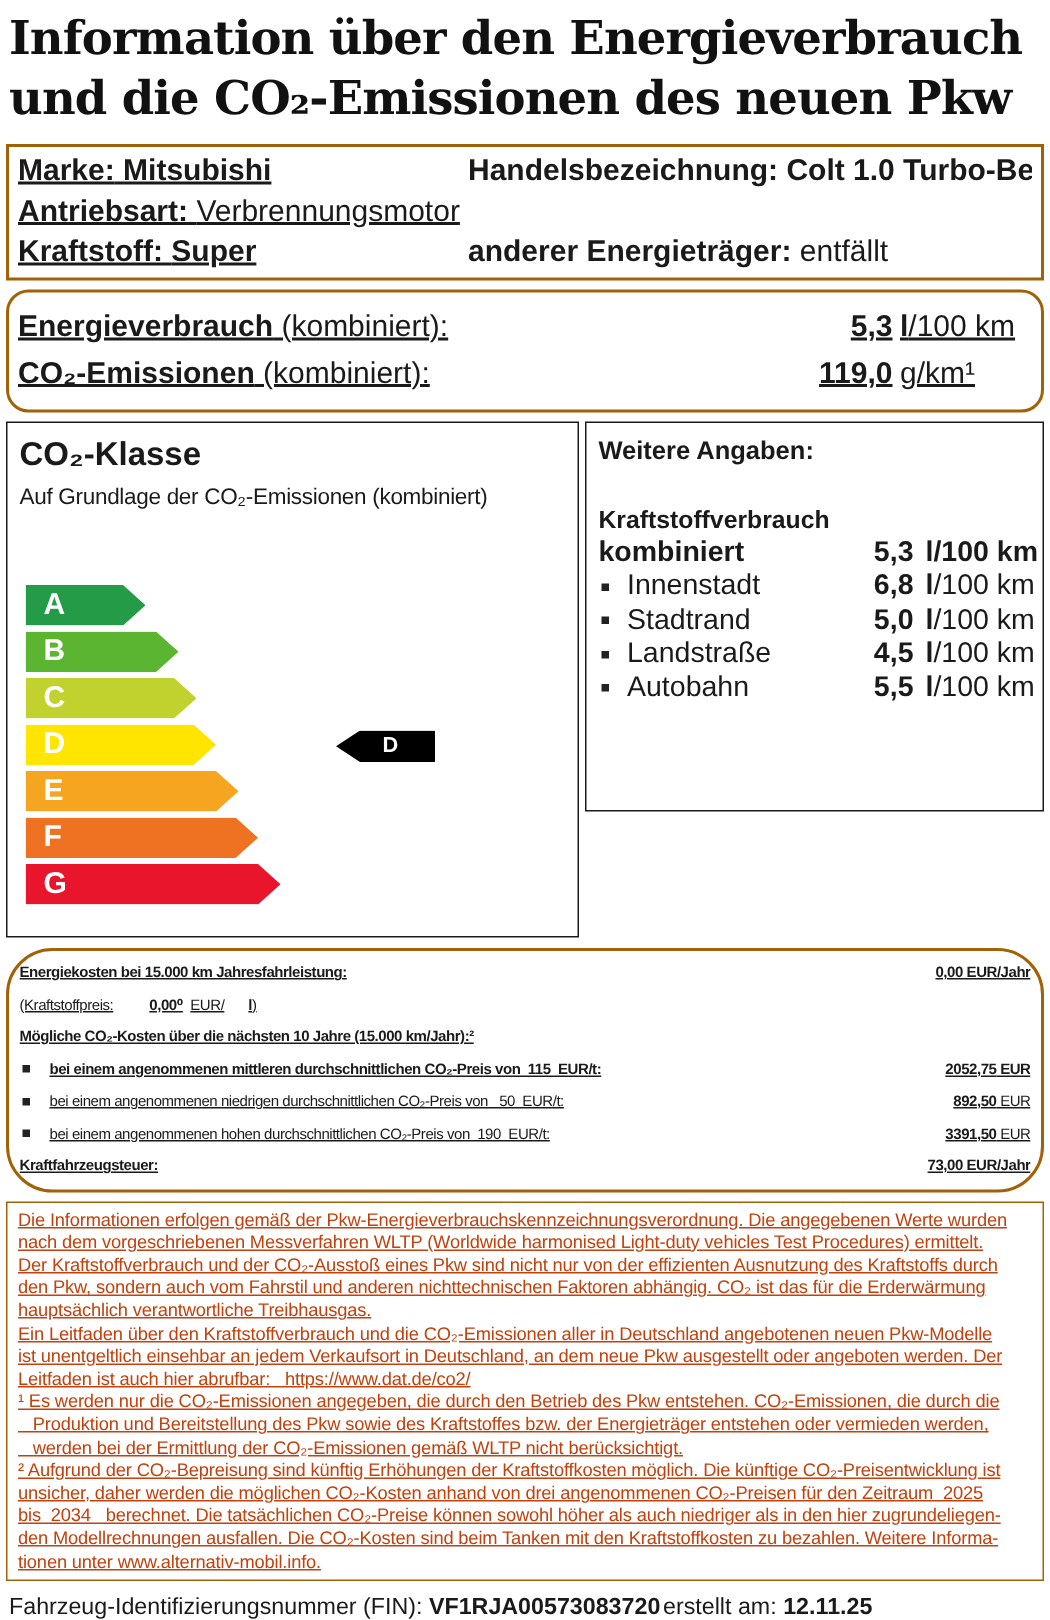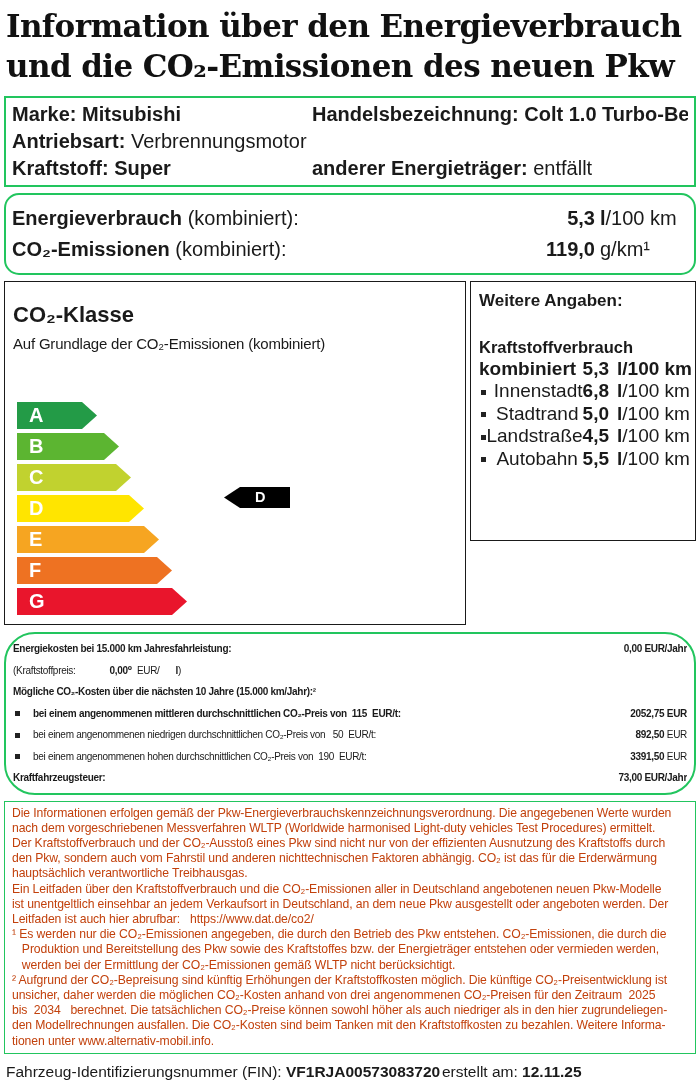--- a/index.html
+++ b/index.html
@@ -11,40 +11,40 @@
   .page{padding:4px 4px 0 4px;}
 
   
   .title{
     font-family:"DejaVu Serif","Liberation Serif",serif;
     font-weight:700;font-size:31px;line-height:40px;letter-spacing:-0.6px;
     margin:2px 0 10px 2px;color:#111;
   }
 
   
-  .box{border:2px solid #22c55e;margin-bottom:6px;box-sizing:border-box;}
+  .box{border:2px solid #a16207;margin-bottom:6px;box-sizing:border-box;text-decoration:underline;}
 
   
   .vehicle-box{padding:3px 6px;font-size:20px;line-height:27px;}
   .v-row{position:relative;white-space:nowrap;overflow:hidden;}
   .v-col2{position:absolute;left:300px;top:0;}
   .lbl{font-weight:700;}
   .val-b{font-weight:700;}
 
   
   .energy-box{padding:8px 6px;font-size:20px;line-height:31px;border-radius:15px;}
   .e-row{display:flex;align-items:baseline;}
   .e-label{flex:1;white-space:nowrap;}
   .e-num{width:58px;text-align:right;font-weight:700;}
   .e-unit{width:88px;padding-left:5px;}
   .e-unit b, .u-b{font-weight:700;}
 
   
   .co2-section{display:flex;gap:4px;margin-bottom:7px;}
-  .co2-left{width:462px;height:344px;border:1.5px solid #1a1a1a;position:relative;box-sizing:border-box;padding:18px 8px;overflow:hidden;}
+  .co2-left{width:382px;height:344px;border:1.5px solid #1a1a1a;position:relative;box-sizing:border-box;padding:6px 8px;overflow:hidden;}
   .co2-right{flex:1;height:260px;border:1.5px solid #1a1a1a;box-sizing:border-box;padding:8px 8px;overflow:hidden;}
   .co2-heading{font-size:22px;font-weight:700;line-height:30px;}
   .co2-sub{font-size:15px;line-height:28px;letter-spacing:-0.2px;}
   .scale{margin-top:44px;padding-left:4px;}
   .scale-row{height:27px;margin-bottom:4px;}
   .arrow{height:27px;display:flex;align-items:center;
     clip-path:polygon(0 0, calc(100% - 15px) 0, 100% 50%, calc(100% - 15px) 100%, 0 100%);}
   .arrow-letter{color:#fff;font-weight:700;font-size:20px;padding-left:12px;}
   .marker{position:absolute;left:219px;top:205px;width:66px;height:21px;background:#000;
     clip-path:polygon(0 50%, 16px 0, 100% 0, 100% 100%, 16px 100%);
@@ -64,21 +64,21 @@
 
   
   .costs-box{padding:4px 7px;font-size:10px;line-height:21.5px;letter-spacing:-0.3px;border-radius:31px;}
   .c-row{display:flex;align-items:baseline;white-space:nowrap;overflow:hidden;}
   .c-bold{font-weight:700;}
   .c-text{white-space:pre;}
   .c-value{margin-left:auto;font-weight:700;white-space:pre;}
   .c-unit{white-space:pre;}
   .c-bullet{width:20px;align-self:center;flex:none;}
   .c-bullet::before{content:"";display:inline-block;width:5px;height:5px;background:#222;margin-left:2px;vertical-align:middle;}
-  .kp-value{font-weight:700;margin-left:34px;}
+  .kp-value{font-weight:700;margin-left:24px;}
   .kp-mid{margin-left:5px;}
   .kp-unit{font-weight:700;margin-left:16px;}
 
   
   .legal-box{border-width:1.2px;padding:4px 7px;font-size:12.2px;line-height:15.2px;letter-spacing:-0.1px;color:#c2410c;}
   .legal-line{white-space:pre;overflow:hidden;}
 
   
   .footer{display:flex;margin:9px 0 0 2px;font-size:15.5px;}
   .f-left{width:436px;white-space:nowrap;}

